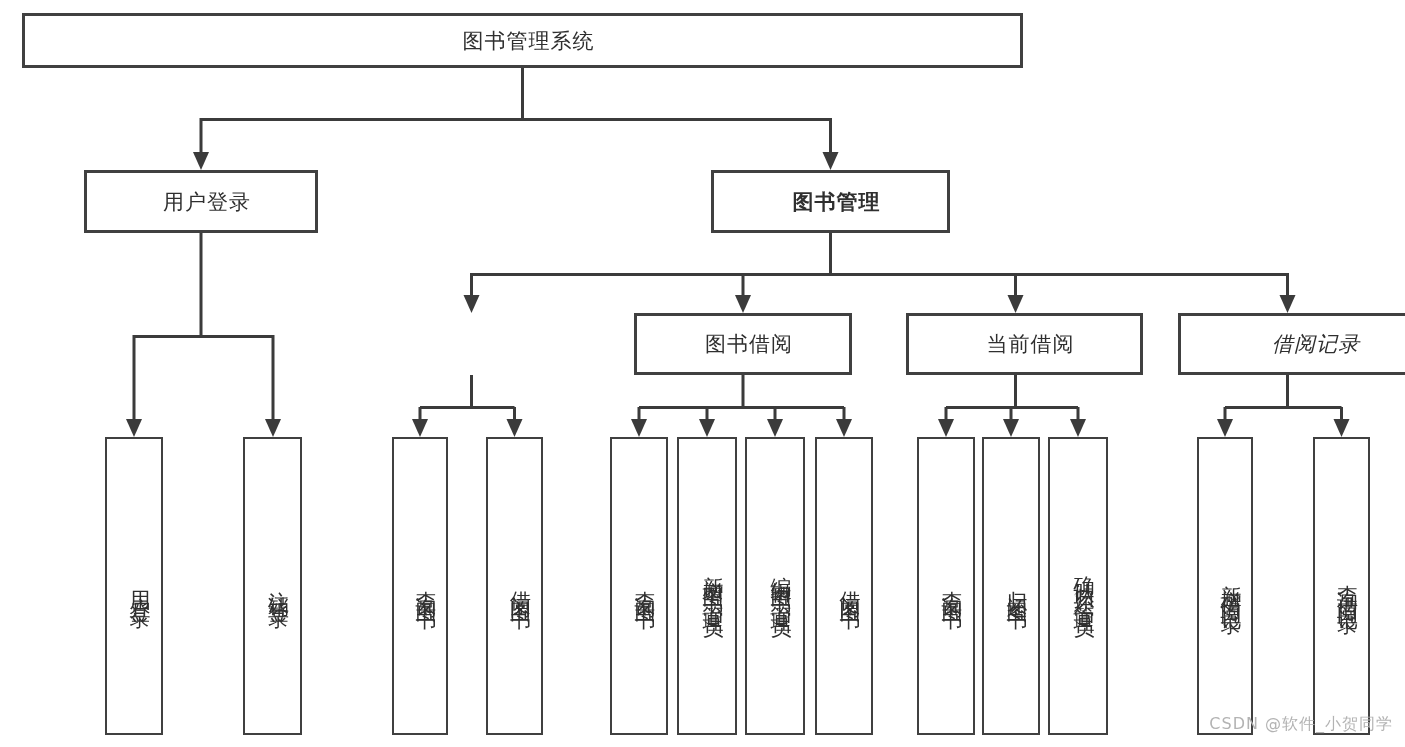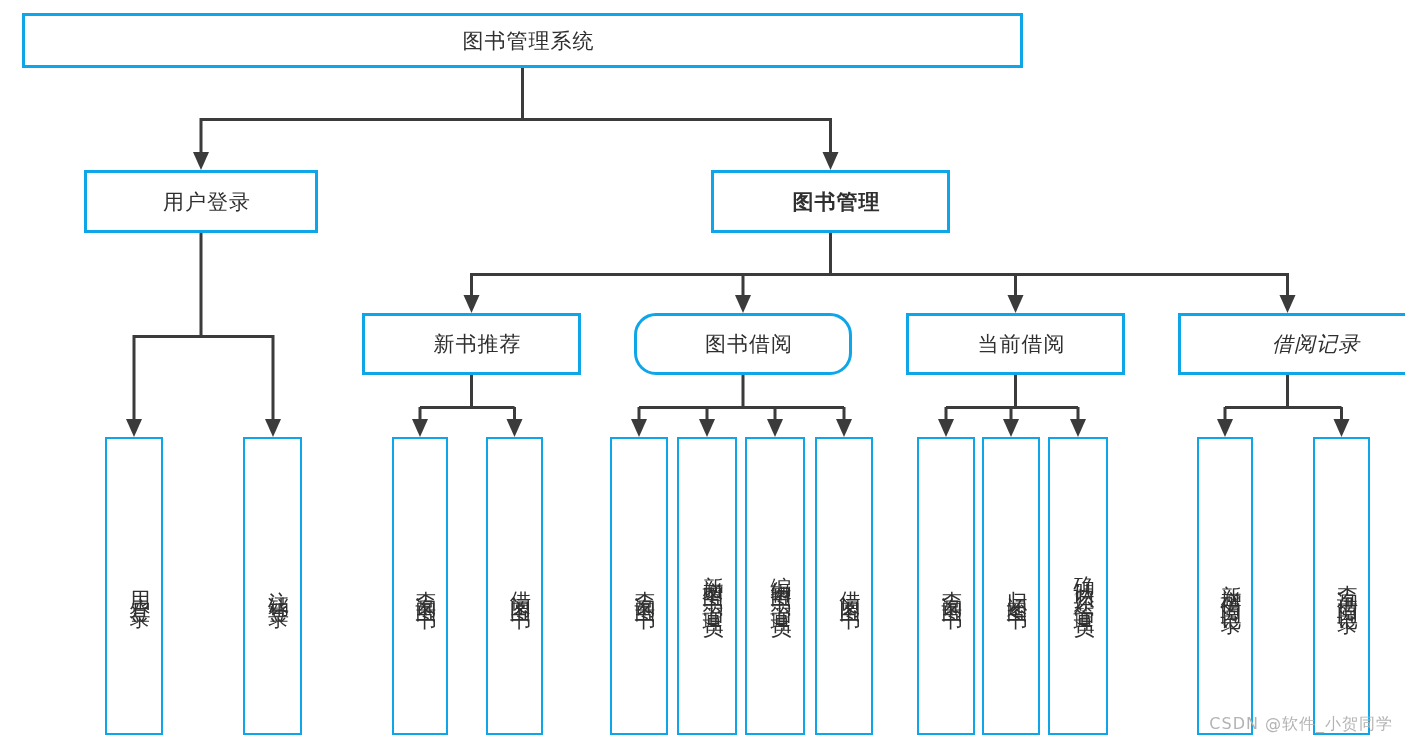--- a/index.html
+++ b/index.html
@@ -14,21 +14,21 @@
   }
   .connectors {
     position: absolute;
     left: 0; top: 0;
     width: 1405px; height: 747px;
   }
   .box {
     position: absolute;
     box-sizing: border-box;
     background: #ffffff;
-    border: 3px solid #0ea5e9;
+    border: 3px solid #404040;
     display: flex;
     align-items: center;
     justify-content: center;
     font-size: 21px;
     letter-spacing: 1px;
     white-space: nowrap;
     padding-left: 12px;
   }
   .box.vbox {
     border-width: 2.5px;
@@ -87,23 +87,22 @@
       <polygon points="1217,419 1233,419 1225,437"></polygon>
       <polygon points="1333.5,419 1349.5,419 1341.5,437"></polygon>
     </g>
   </svg>
 
   <div class="box" style="left:22px; top:13px; width:1001px; height:55px;">图书管理系统</div>
 
   <div class="box" style="left:84px; top:170px; width:234px; height:63px;">用户登录</div>
   <div class="box" style="left:711px; top:170px; width:239px; height:63px;font-weight:bold;">图书管理</div>
 
-  <div class="box" style="left:362px; top:313px; width:219px; height:62px;">新书推荐</div>
-  <div class="box" style="left:634px; top:313px; width:218px; height:62px;border-radius:22px;">图书借阅</div>
-  <div class="box" style="left:906px; top:313px; width:219px; height:62px;">当前借阅</div>
+  <div class="box" style="left:634px; top:313px; width:218px; height:62px;">图书借阅</div>
+  <div class="box" style="left:906px; top:313px; width:237px; height:62px;">当前借阅</div>
   <div class="box" style="left:1178px; top:313px; width:264px; height:62px;font-style:italic;">借阅记录</div>
 
   <div class="box vbox" style="left:105px; top:437px; width:58px; height:298px;">
     <span class="vtext">用户登录</span>
   </div>
   <div class="box vbox" style="left:243px; top:437px; width:59px; height:298px;">
     <span class="vtext">注销登录</span>
   </div>
 
   <div class="box vbox" style="left:392px; top:437px; width:56px; height:298px;">

